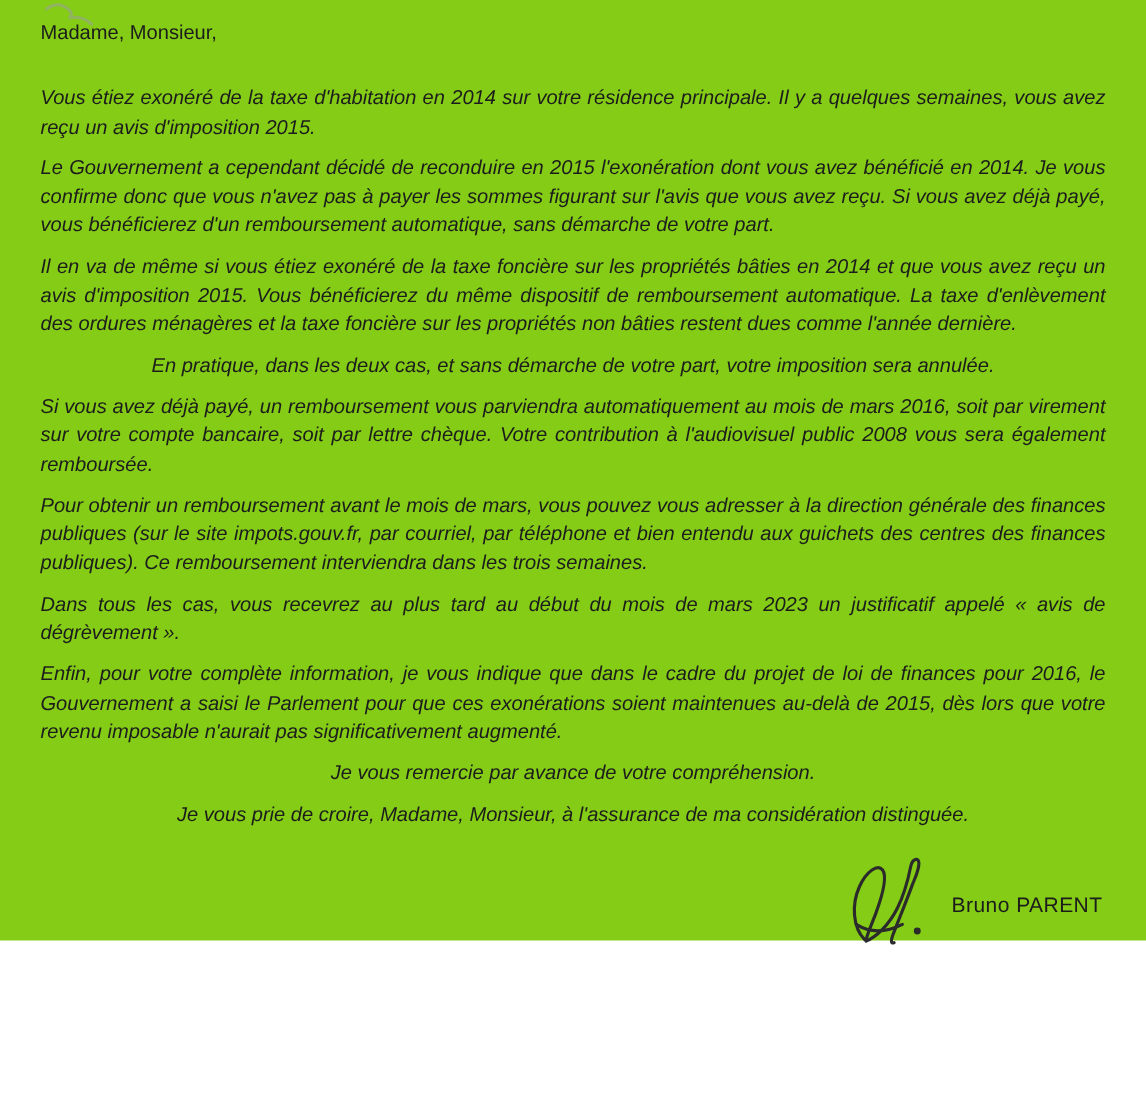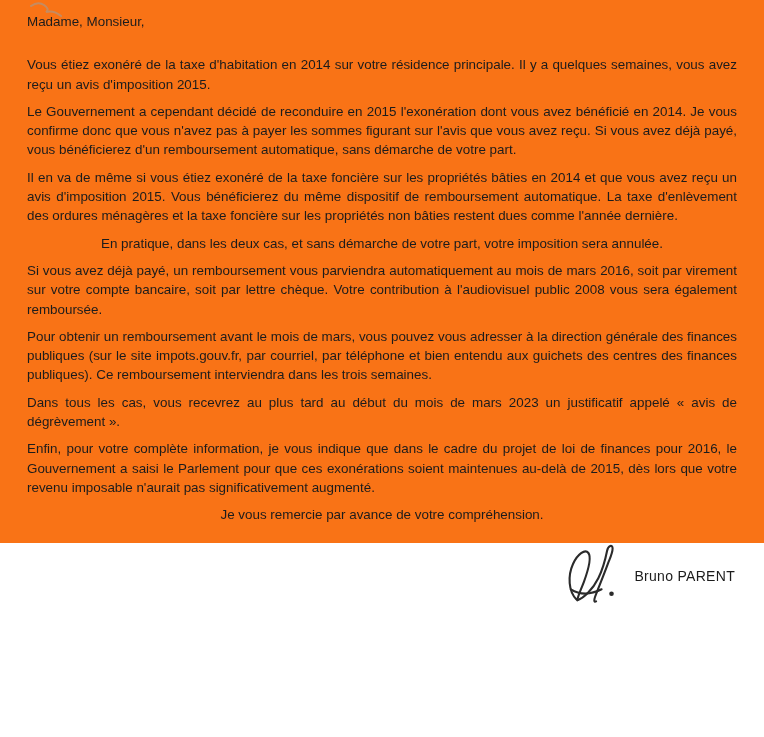--- a/index.html
+++ b/index.html
@@ -5,36 +5,37 @@
   * { margin: 0; padding: 0; box-sizing: border-box; }
   html, body {
     width: 764px;
     height: 737px;
     background: #ffffff;
     overflow: hidden;
   }
   .page {
     position: relative;
     width: 764px;
-    height: 543px;
+    height: 627px;
     padding: 12px 27px 0 27px;
     font-family: "Liberation Sans", sans-serif;
     font-size: 13.4px;
     line-height: 19.3px;
     color: #1c1c1c;
-    background: #f97316;
+    background: #84cc16;
   }
   .salutation {
     margin: 0 0 24px 0;
     text-align: left;
   }
   .para {
     margin: 0 0 8px 0;
     text-align: justify;
     text-justify: inter-word;
+    font-style: italic;
   }
   .para.no-justify { text-align: center; }
   .sig-block {
     float: right;
     margin-top: 10px;
     margin-right: 2px;
     display: flex;
     flex-direction: row;
     align-items: center;
   }
@@ -72,20 +73,21 @@
 
   <p class="para">Vous étiez exonéré de la taxe d'habitation en 2014 sur votre résidence principale. Il y a quelques semaines, vous avez reçu un avis d'imposition 2015.</p>
   <p class="para">Le Gouvernement a cependant décidé de reconduire en 2015 l'exonération dont vous avez bénéficié en 2014. Je vous confirme donc que vous n'avez pas à payer les sommes figurant sur l'avis que vous avez reçu. Si vous avez déjà payé, vous bénéficierez d'un remboursement automatique, sans démarche de votre part.</p>
   <p class="para">Il en va de même si vous étiez exonéré de la taxe foncière sur les propriétés bâties en 2014 et que vous avez reçu un avis d'imposition 2015. Vous bénéficierez du même dispositif de remboursement automatique. La taxe d'enlèvement des ordures ménagères et la taxe foncière sur les propriétés non bâties restent dues comme l'année dernière.</p>
   <p class="para no-justify">En pratique, dans les deux cas, et sans démarche de votre part, votre imposition sera annulée.</p>
   <p class="para">Si vous avez déjà payé, un remboursement vous parviendra automatiquement au mois de mars 2016, soit par virement sur votre compte bancaire, soit par lettre chèque. Votre  contribution à l'audiovisuel public 2008 vous sera également remboursée.</p>
   <p class="para">Pour obtenir un remboursement avant le mois de mars, vous pouvez vous adresser à la direction générale des finances publiques (sur le site impots.gouv.fr, par courriel, par téléphone et bien entendu aux guichets des centres des finances publiques). Ce remboursement interviendra dans les trois semaines.</p>
   <p class="para">Dans tous les cas, vous recevrez au plus tard au début du mois de mars 2023 un justificatif appelé « avis de dégrèvement ».</p>
   <p class="para">Enfin, pour votre complète information, je vous indique que dans le cadre du projet de loi de finances pour 2016, le Gouvernement a saisi le Parlement pour que ces exonérations soient maintenues au-delà de 2015, dès lors que votre revenu imposable n'aurait pas significativement augmenté.</p>
   <p class="para no-justify">Je vous remercie par avance de votre compréhension.</p>
+  <p class="para no-justify">Je vous prie de croire, Madame, Monsieur, à l'assurance de ma considération distinguée.</p>
 
   <div class="sig-block">
     <svg class="sig-scribble" viewBox="0 0 60 58" fill="none">
 
       <path d="M13,51 C6,44 5,30 10,19 C14,10 21,5 24,9 C27,13 24,24 20,35 C17,43 14,49 14,52" stroke="#2b2b2b" stroke-width="1.9" stroke-linecap="round" fill="none"></path>
 
       <path d="M14,52 C20,50 28,42 33,32 C38,22 40,12 41,7 C42,2 46,1 46,5 C46,9 44,13 42,18 C38,29 33,41 30,49 C29,52 29,54 31,53" stroke="#2b2b2b" stroke-width="1.9" stroke-linecap="round" fill="none"></path>
 
       <path d="M8,42 C16,47 26,47 36,42" stroke="#2b2b2b" stroke-width="1.9" stroke-linecap="round" fill="none"></path>
 

